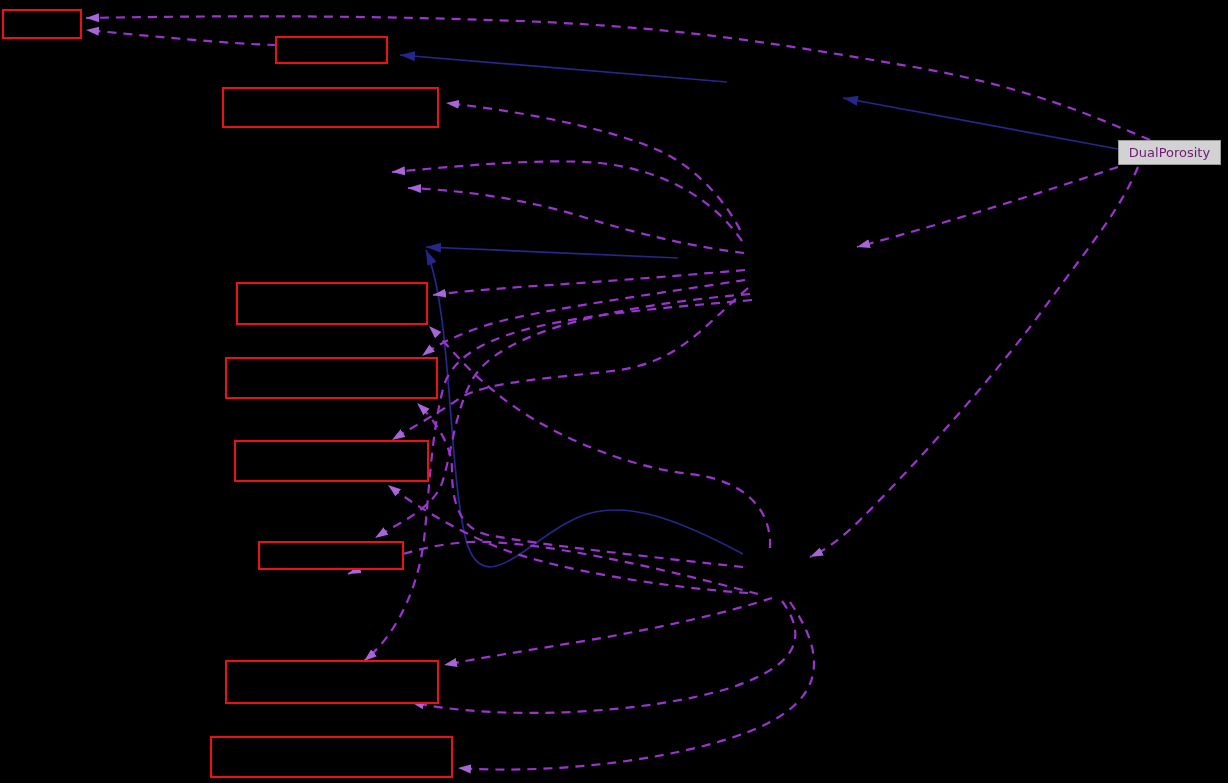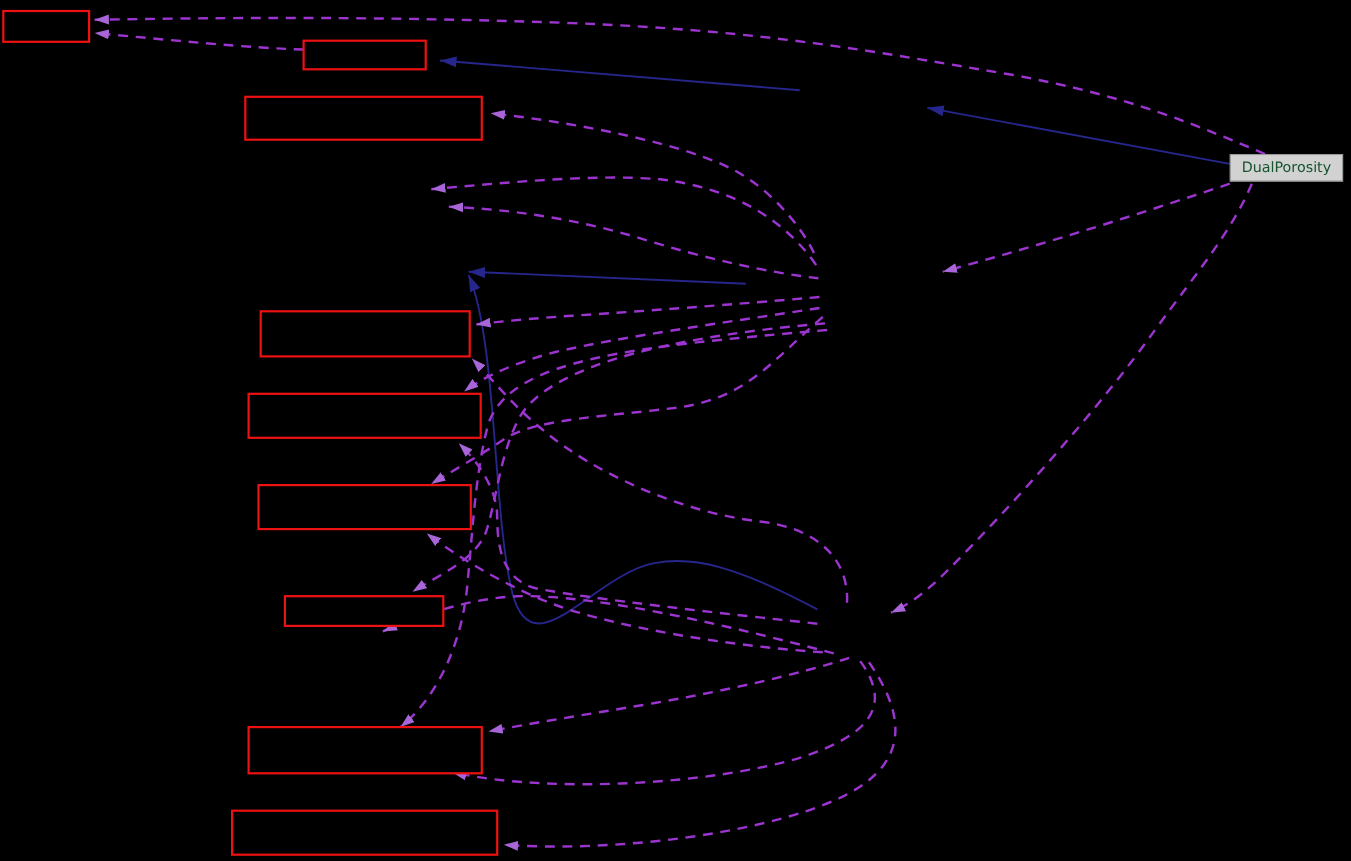--- a/index.html
+++ b/index.html
@@ -78,14 +78,14 @@
         <rect x="223" y="88" width="215" height="39" fill="#000000" stroke="#ee1111" stroke-width="2"></rect>
         <rect x="237" y="283" width="190" height="41" fill="#000000" stroke="#ee1111" stroke-width="2"></rect>
         <rect x="226" y="358" width="211" height="40" fill="#000000" stroke="#ee1111" stroke-width="2"></rect>
         <rect x="235" y="441" width="193" height="40" fill="#000000" stroke="#ee1111" stroke-width="2"></rect>
         <rect x="259" y="542" width="144" height="27" fill="#000000" stroke="#ee1111" stroke-width="2"></rect>
         <rect x="226" y="661" width="212" height="42" fill="#000000" stroke="#ee1111" stroke-width="2"></rect>
         <rect x="211" y="737" width="241" height="40" fill="#000000" stroke="#ee1111" stroke-width="2"></rect>
       </g>
   </svg>
 
-  <div id="current-node" style="left: 1118px; top: 140px; width: 103px; height: 25px; background: rgb(210, 210, 210); border: 1px solid rgb(153, 153, 153); color: #14532d;">DualPorosity</div>
+  <div id="current-node" style="left: 1118px; top: 140px; width: 103px; height: 25px; background: rgb(210, 210, 210); border: 1px solid rgb(153, 153, 153); color: #701a75;">DualPorosity</div>
 </div>
 
 </body></html>

